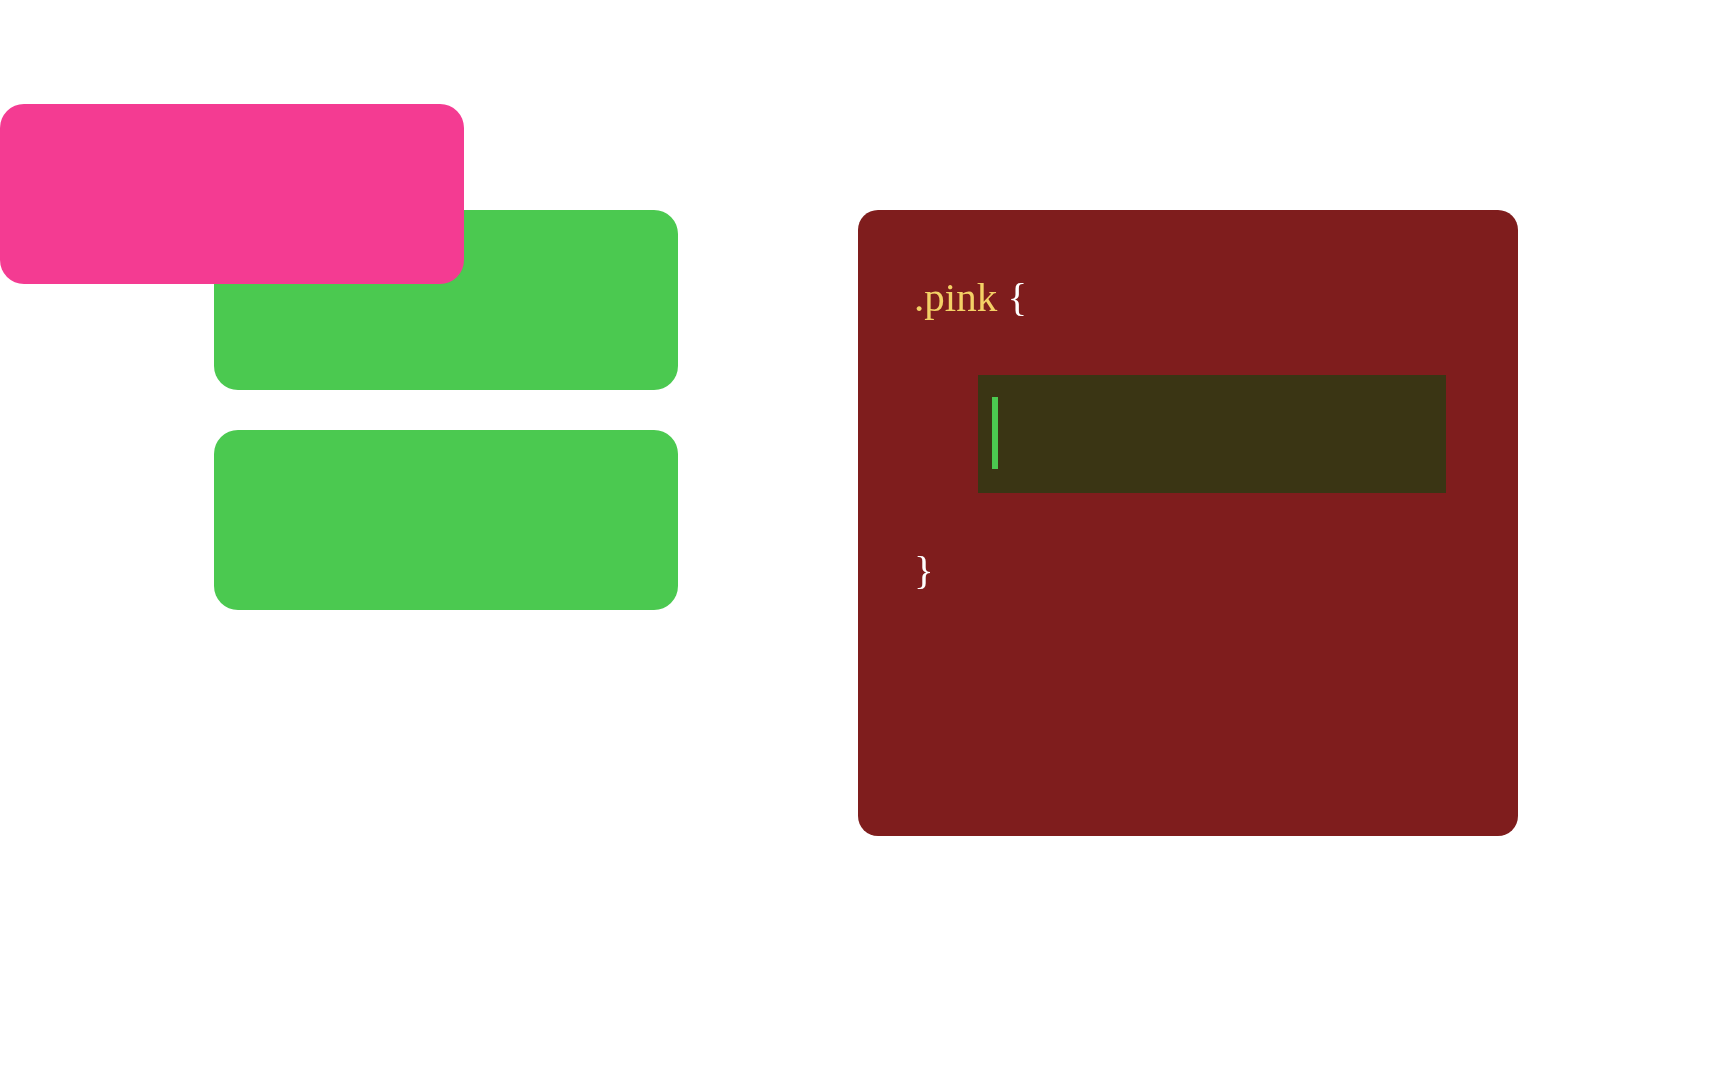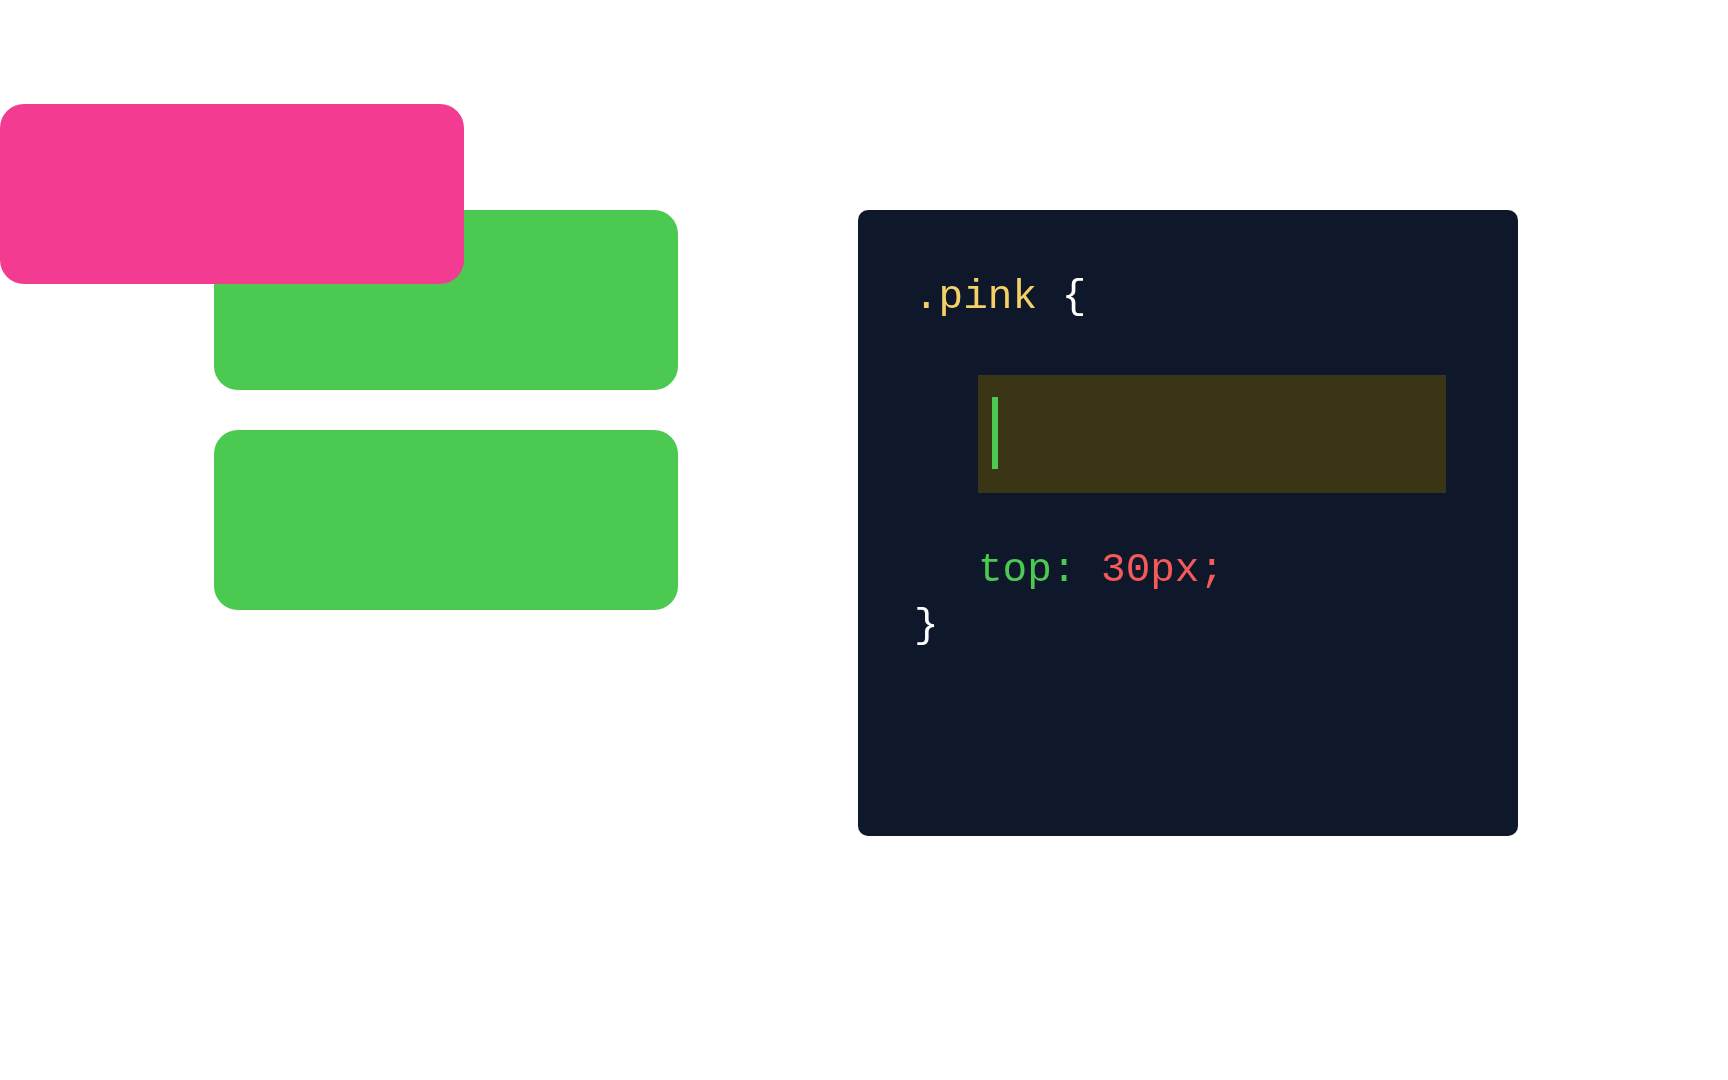--- a/index.html
+++ b/index.html
@@ -11,24 +11,24 @@
   .pink  { background: #f43b92; }
 
   .green1 { left: 214px; top: 210px; width: 464px; height: 180px; }
   .green2 { left: 214px; top: 430px; width: 464px; height: 180px; }
   .pinkbox{ left: 0px;   top: 104px; width: 464px; height: 180px; z-index: 5; }
 
   .editor {
     position: absolute;
     left: 858px; top: 210px;
     width: 660px; height: 626px;
-    background: #0f172a;
-    border-radius: 10px;
+    background: #7f1d1d;
+    border-radius: 20px;
     padding: 60px 44px 40px 56px;
-    font-family: Liberation Mono, monospace;
+    font-family: Liberation Serif, serif;
     font-size: 41px;
     line-height: 1.35;
     color: #fff;
   }
   .tok-selector { color: #f4d166; }
   .tok-brace    { color: #ffffff; }
   .tok-prop     { color: #4bc950; }
   .tok-value    { color: #f45a58; }
   .indent { display: inline-block; width: 64px; }
 
@@ -56,18 +56,17 @@
   <div class="box green green2"></div>
   <div class="box pink pinkbox"></div>
 
   <div class="editor">
     <div class="code-line"><span class="tok-selector">.pink</span> <span class="tok-brace">{</span></div>
 
     <div class="input-row">
       <div class="caret"></div>
     </div>
 
-    <div class="code-line"><span class="indent"></span><span class="tok-prop">top:</span> <span class="tok-value">30px;</span></div>
 
     <div class="code-line"><span class="tok-brace">}</span></div>
   </div>
 
 </div>
 
 </body></html>

